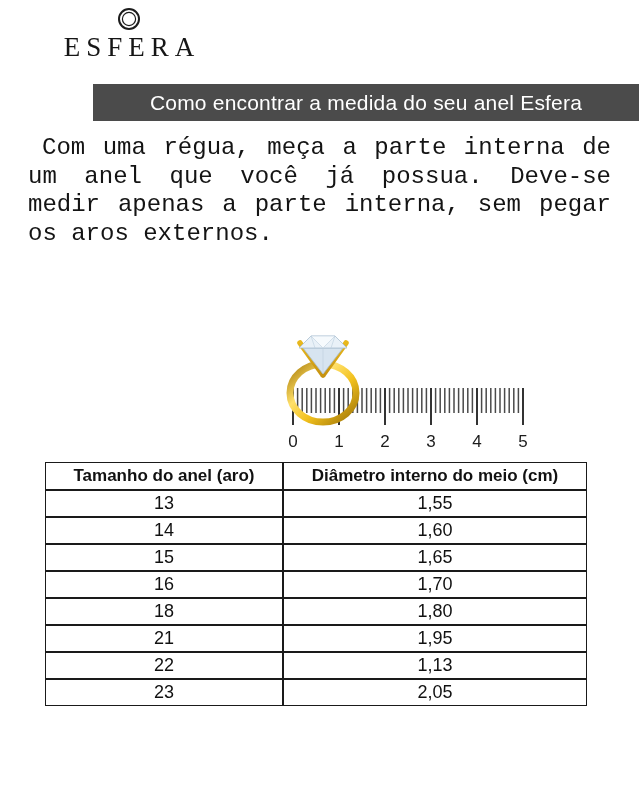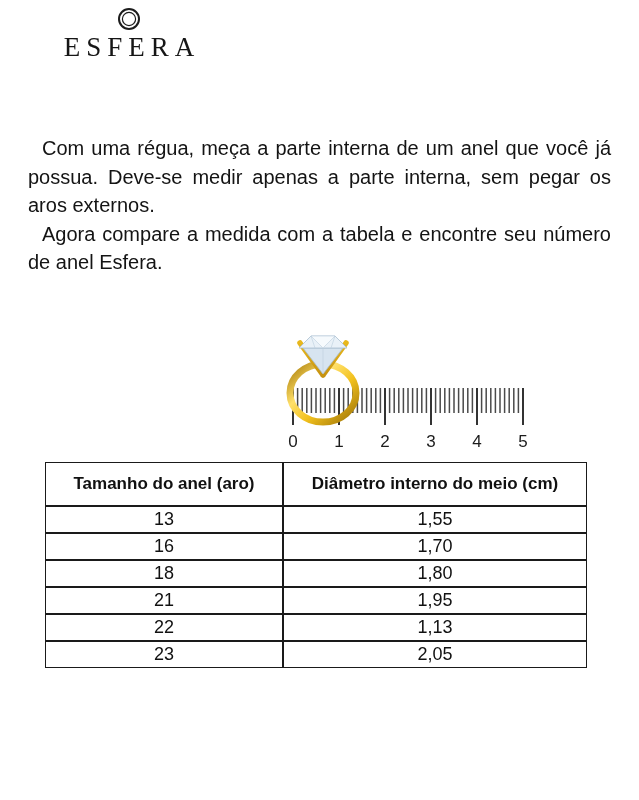--- a/index.html
+++ b/index.html
@@ -10,58 +10,60 @@
   .logo{position:absolute;left:62px;top:6px;width:134px;display:flex;flex-direction:column;align-items:center;}
   .logo .ring-glyph{display:block;margin-bottom:1px;}
   .brand-name{font-size:27px;letter-spacing:6px;margin-right:-6px;color:#161616;font-weight:500;line-height:1.1;font-family:Liberation Serif, serif;}
 
   
   .banner{position:absolute;left:93px;top:84px;width:546px;height:37px;background:#4b4b4b;
           display:flex;align-items:center;justify-content:center;}
   .banner span{color:#ffffff;font-size:21px;letter-spacing:0.2px;}
 
   
-  .instructions{position:absolute;left:28px;top:134px;width:583px;font-size:20px;line-height:28.5px;
-                color:#141414;text-align:justify;}
+  .instructions{position:absolute;left:28px;top:134px;width:583px;font-size:24px;line-height:28.5px;
+                color:#141414;text-align:justify;font-family:Liberation Mono, monospace;}
   .instructions p{margin:0;}
   .indent-lg{text-indent:14px;}
   .indent-sm{text-indent:6px;}
   .highlight{font-weight:bold;}
 
   
   .illustration{position:absolute;left:280px;top:328px;}
   .ruler-labels text{font-size:17px;fill:#1c1c1c;font-family:"Liberation Sans",sans-serif;}
 
   
   table.size-table{position:absolute;left:45px;top:462px;width:542px;border-collapse:separate;
                    border-spacing:0;table-layout:fixed;}
   .size-table th,.size-table td{border:1px solid #1a1a1a;text-align:center;vertical-align:middle;
                    background:#ffffff;color:#111111;}
-  .size-table th{font-size:17px;font-weight:bold;height:24px;padding:9px 2px;}
+  .size-table th{font-size:17px;font-weight:bold;height:24px;padding:1px 2px;}
   .size-table td{font-size:18px;height:25px;padding:0 14px;}
   .col-size{width:238px;}
   .col-diameter{width:304px;}
 </style>
 </head>
 <body>
 
 <div class="page">
 
   <header class="logo">
     <svg class="ring-glyph" width="26" height="26" viewBox="0 0 26 26">
       <circle cx="13" cy="13" r="10" fill="none" stroke="#1c1c1c" stroke-width="2"></circle>
       <circle cx="13" cy="13" r="6.6" fill="none" stroke="#1c1c1c" stroke-width="1.2"></circle>
     </svg>
     <div class="brand-name">ESFERA</div>
   </header>
 
+  <div class="banner" style="background: rgb(75, 75, 75);">
+    <span style="color: rgb(255, 255, 255);">Como encontrar a medida do seu anel Esfera</span>
+  </div>
 
   <div class="instructions">
     <p class="indent-lg">Com uma régua, meça a parte interna de um anel que você já possua. Deve-se medir apenas a parte interna, sem pegar os aros externos.</p>
-    <p class="indent-lg">Agora compare a medida com a tabela e encontre seu número de anel Esfera.</p>
   </div>
 
   <svg class="illustration" width="260" height="127" viewBox="0 0 260 127">
     <defs>
       <linearGradient id="goldGrad" x1="0" y1="0" x2="1" y2="1">
         <stop offset="0" stop-color="#a87b07"></stop>
         <stop offset="0.35" stop-color="#ffe06a"></stop>
         <stop offset="0.6" stop-color="#f2c11e"></stop>
         <stop offset="1" stop-color="#9c7206"></stop>
       </linearGradient>
@@ -159,20 +161,28 @@
         <th>Tamanho do anel (aro)</th>
         <th>Diâmetro interno do meio (cm)</th>
       </tr>
     </thead>
     <tbody>
         <tr>
           <td>13</td>
           <td>1,55</td>
         </tr>
         <tr>
+          <td>14</td>
+          <td>1,60</td>
+        </tr>
+        <tr>
+          <td>15</td>
+          <td>1,65</td>
+        </tr>
+        <tr>
           <td>16</td>
           <td>1,70</td>
         </tr>
         <tr>
           <td>18</td>
           <td>1,80</td>
         </tr>
         <tr>
           <td>21</td>
           <td>1,95</td>

